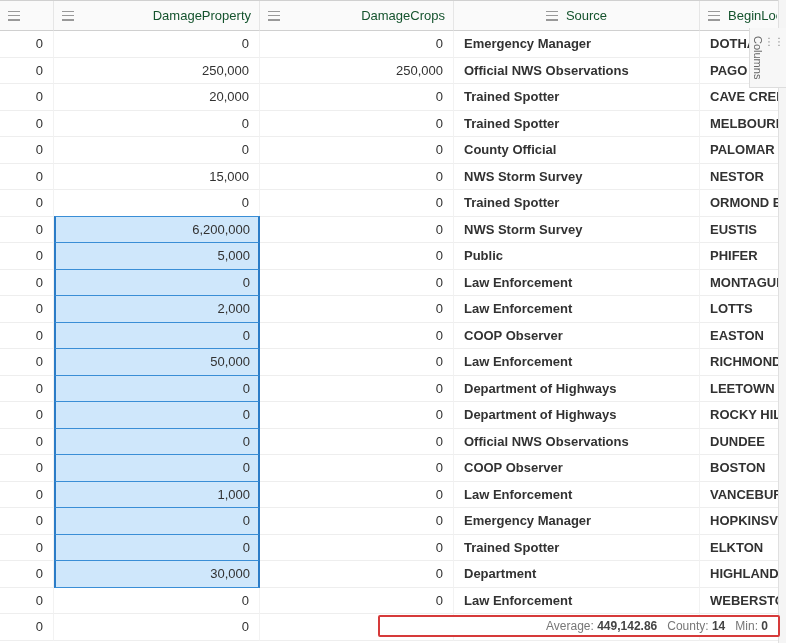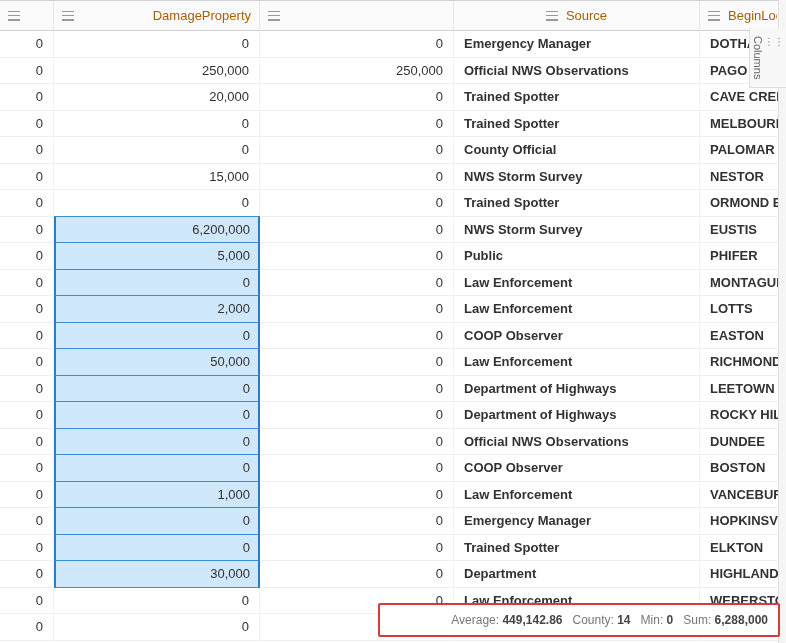--- a/index.html
+++ b/index.html
@@ -22,21 +22,21 @@
     display: contents;
   }
   .header-cell {
     background: #fafafa;
     border-bottom: 1px solid #d0d0d0;
     border-right: 1px solid #e6e6e6;
     height: 30px;
     display: flex;
     align-items: center;
     font-size: 13px;
-    color: #a16207;
+    color: #14532d;
     position: relative;
     padding: 0 8px;
     user-select: none;
   }
   .header-cell .menu-icon {
     width: 12px;
     height: 10px;
     margin-right: 8px;
     flex-shrink: 0;
     display: inline-flex;
@@ -101,21 +101,21 @@
     margin-bottom: 4px;
     display:block;
     transform: rotate(0deg);
   }
 
   .status-bar {
     position: absolute;
     left: 378px;
     right: 6px;
     bottom: 6px;
-    height: 34px;
+    height: 22px;
     border: 2px solid #d63a3a;
     border-radius: 2px;
     display: flex;
     align-items: center;
     justify-content: flex-end;
     padding: 0 10px;
     font-size: 12px;
     color: #777;
     gap: 10px;
     background: #fff;
@@ -145,20 +145,21 @@
           <span></span>
           <span></span>
         </span>
         <span class="label">DamageProperty</span>
       </div><div class="header-cell num">
         <span class="menu-icon">
           <span></span>
           <span></span>
           <span></span>
         </span>
+        <span class="label">DamageCrops</span>
       </div><div class="header-cell left-align">
         <span class="menu-icon">
           <span></span>
           <span></span>
           <span></span>
         </span>
         <span class="label">Source</span>
       </div><div class="header-cell left-align">
         <span class="menu-icon">
           <span></span>
@@ -205,17 +206,13 @@
     <b>449,142.86</b>
   </span>
   <span>
     <span>County:</span>
     <b>14</b>
   </span>
   <span>
     <span>Min:</span>
     <b>0</b>
   </span>
-  <span>
-    <span>Sum:</span>
-    <b>6,288,000</b>
-  </span>
 </div>
 
 </body></html>

